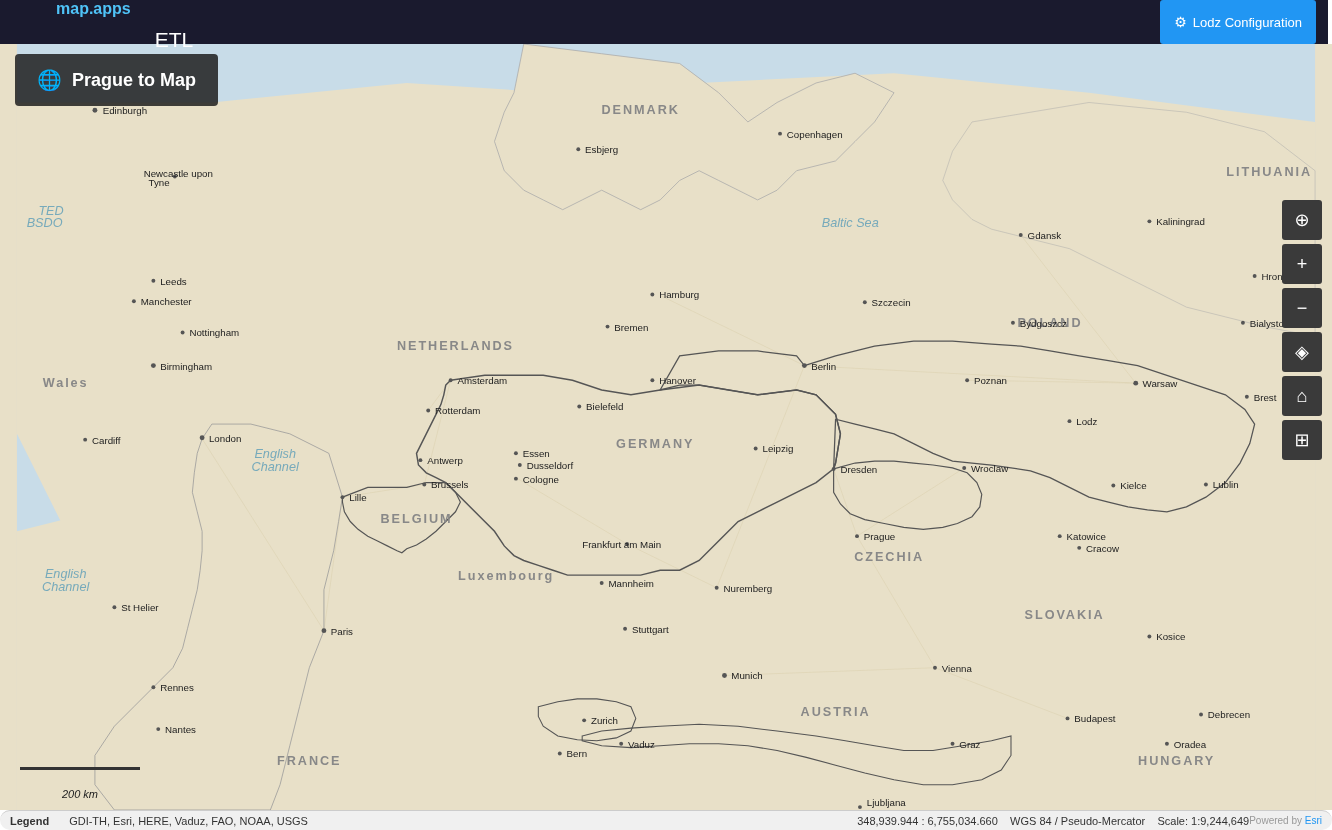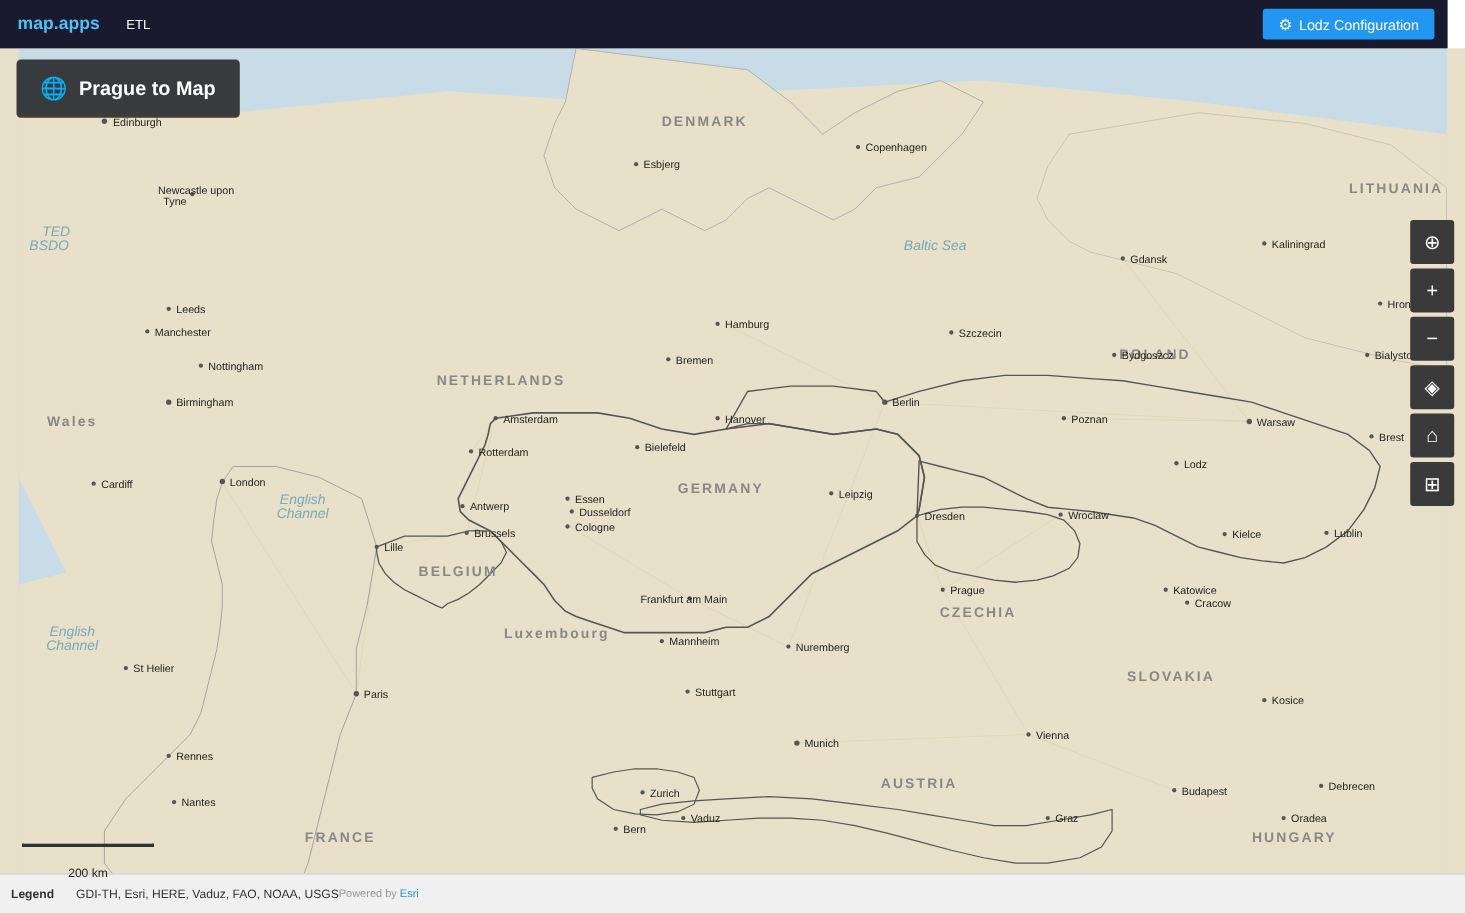--- a/index.html
+++ b/index.html
@@ -1,37 +1,38 @@
 <!DOCTYPE html>
 <html><head>
   <meta charset="utf-8">
   <style>
     * { margin: 0; padding: 0; box-sizing: border-box; }
     body { width: 1332px; height: 830px; overflow: hidden; font-family: Arial, sans-serif; }
 
     
     #header {
       position: absolute;
-      top: 0; left: 0; right: 16px;
+      top: 0; left: 0; right: 4px;
       height: 44px;
       background: #1a1a2e;
       display: flex;
-      align-items: center;
       z-index: 100;
+      padding-left: 40px;
     }
     #app-title {
       color: #4fc3f7;
       font-size: 16px;
       font-weight: bold;
       padding: 0 16px;
     }
     #etl-label {
       color: #ffffff;
-      font-size: 12px;
+      font-size: 21px;
       padding: 0 8px;
+      margin-top: 28px;
     }
     #live-config-btn {
       margin-left: auto;
       margin-right: 12px;
       background: #2196f3;
       color: #fff;
       border: none;
       padding: 6px 14px;
       border-radius: 3px;
       cursor: pointer;
@@ -114,35 +115,37 @@
       height: 3px;
       background: #333;
       border-left: 2px solid #333;
       border-right: 2px solid #333;
     }
     #scale-label {
       color: #222;
       font-size: 11px;
       text-align: center;
       margin-top: 18px;
+      font-style: italic;
     }
 
     
     #status-bar {
       position: absolute;
       bottom: 0; left: 0; right: 0;
-      height: 36px;
+      height: 20px;
       background: #f0f0f0;
       border-top: 1px solid #ccc;
       display: flex;
       align-items: center;
       font-size: 11px;
       color: #333;
       padding: 0 10px;
       z-index: 100;
+      border-radius: 10px;
     }
     #legend-label { font-weight: bold; margin-right: 20px; }
     #coordinates { margin-left: auto; }
     #attribution { color: #999; font-size: 10px; }
 
     
     .city-dot {
       fill: #555;
     }
     .city-label {
@@ -407,16 +410,23 @@
 </div>
 
 <div id="scale-bar">
   <div id="scale-line"></div>
   <div id="scale-label">200 km</div>
 </div>
 
 <div id="status-bar">
   <span id="legend-label">Legend</span>
   <span>GDI-TH, Esri, HERE, Vaduz, FAO, NOAA, USGS</span>
+  <span id="coordinates" style="margin-left: auto;">
+    <span>348,939.944 : 6,755,034.660</span>
+    &nbsp;&nbsp;
+    <span>WGS 84 / Pseudo-Mercator</span>
+    &nbsp;&nbsp;
+    <span>Scale: 1:9,244,649</span>
+  </span>
   <span id="attribution">
     Powered by <span style="color:#2196f3;">Esri</span>
   </span>
 </div>
 
 </body></html>

